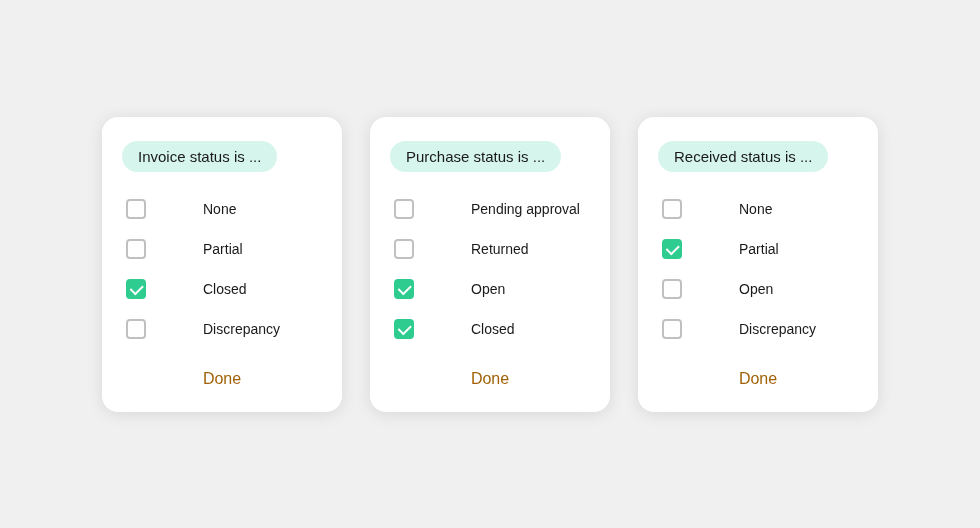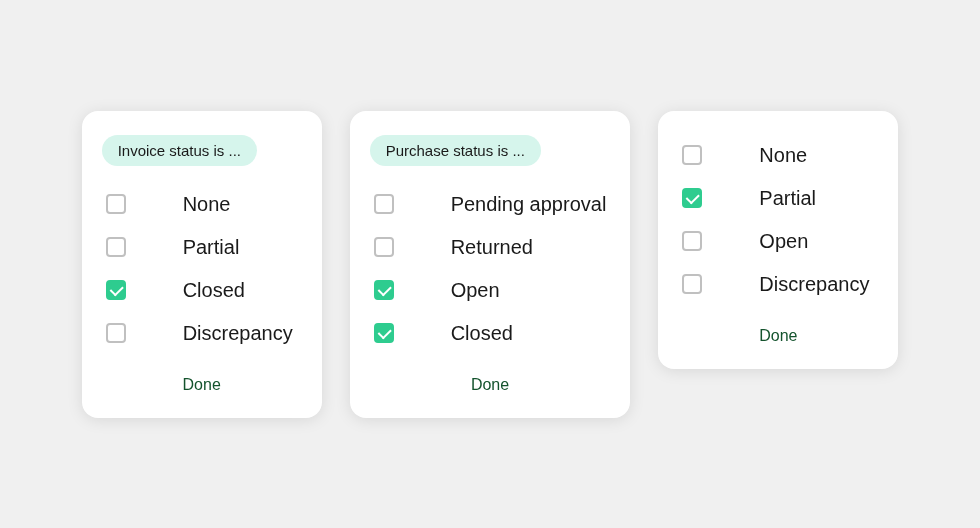--- a/index.html
+++ b/index.html
@@ -84,30 +84,30 @@
       display: block;
       width: 6px;
       height: 10px;
       border: 2.5px solid #fff;
       border-top: none;
       border-left: none;
       transform: rotate(45deg) translateY(-1px);
     }
 
     .checkbox-label {
-      font-size: 20px;
+      font-size: 14px;
       color: #1a1a1a;
       font-weight: 400;
       margin-left: 43px;
     }
 
     .done-btn {
       display: block;
       text-align: center;
-      color: #14532d;
+      color: #a16207;
       font-size: 16px;
       font-weight: 500;
       margin-top: 8px;
       cursor: pointer;
       padding: 4px 0;
     }
   </style>
 </head>
 <body>
 
@@ -154,20 +154,23 @@
           <span class="checkbox-label">Open</span>
         </div>
         <div class="checkbox-item">
           <div class="checkbox checked"></div>
           <span class="checkbox-label">Closed</span>
         </div>
       </div>
       <div class="done-btn">Done</div>
     </div>
     <div class="card">
+      <div class="card-header">
+        <div class="status-badge">Received status is ...</div>
+      </div>
       <div class="checkbox-list">
         <div class="checkbox-item">
           <div class="checkbox"></div>
           <span class="checkbox-label">None</span>
         </div>
         <div class="checkbox-item">
           <div class="checkbox checked"></div>
           <span class="checkbox-label">Partial</span>
         </div>
         <div class="checkbox-item">

